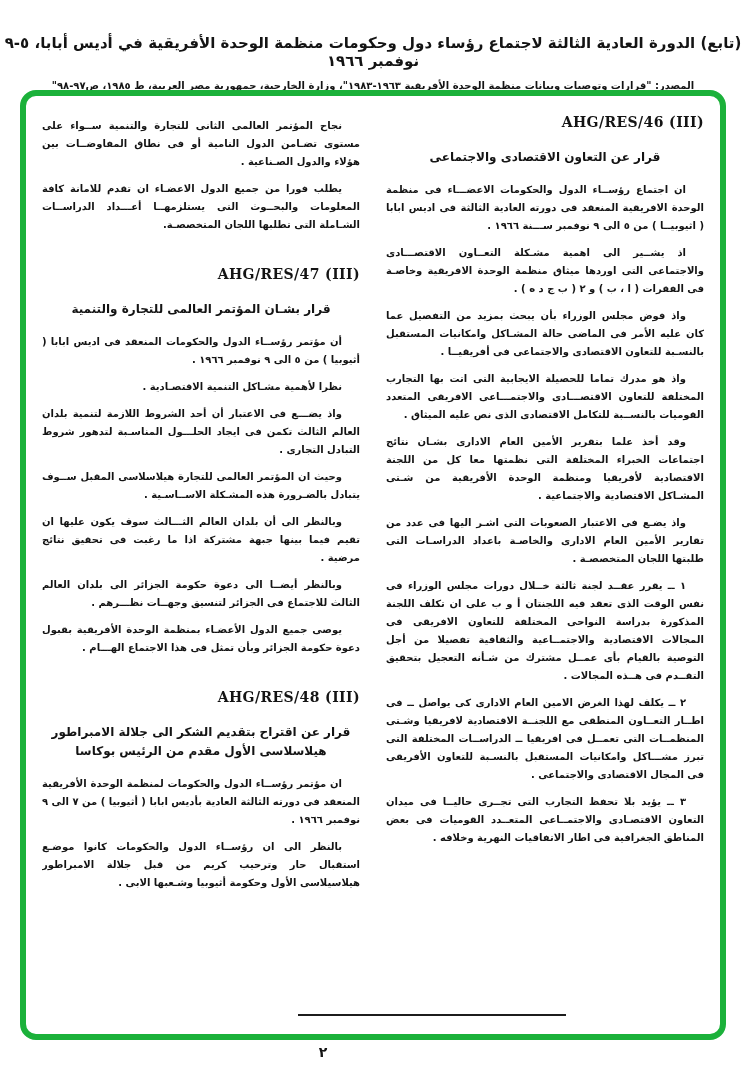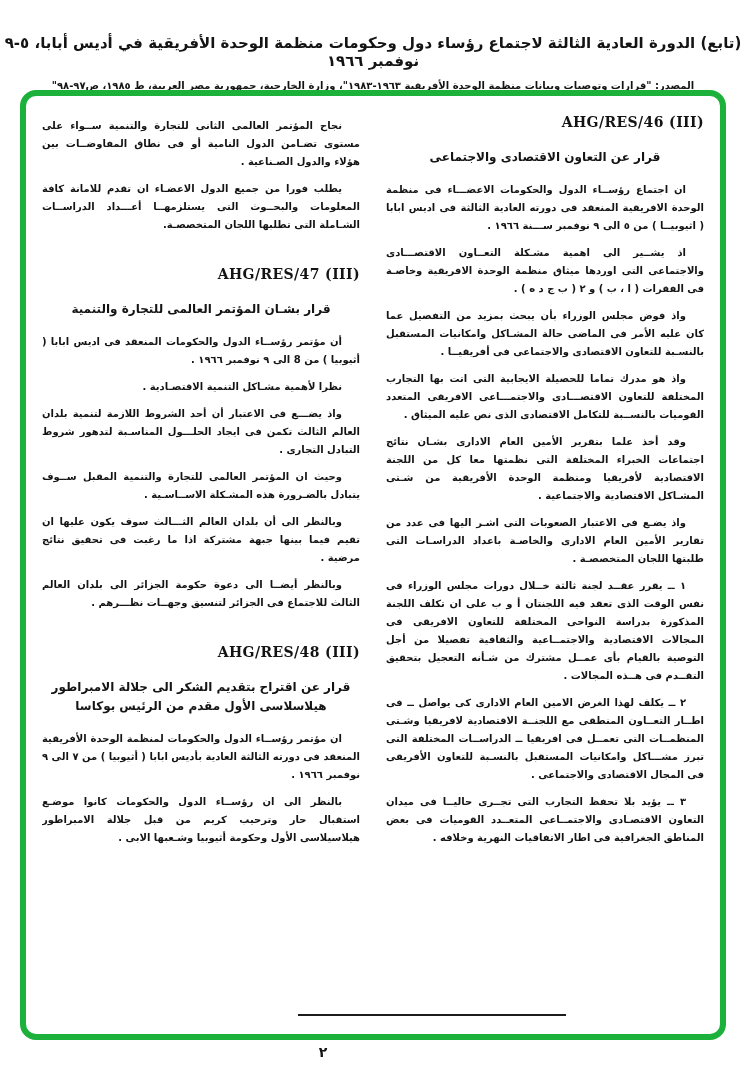--- a/index.html
+++ b/index.html
@@ -73,26 +73,27 @@
     <div class="para">٢ ــ يكلف لهذا الغرض الامين العام الادارى كى يواصل ــ فى اطــار التعــاون المنطقى مع اللجنــة الاقتصادية لافريقيا وشـتى المنظمــات التى تعمــل فى افريقيا ــ الدراســات المختلفة التى تبرز مشـــاكل وامكانيات المستقبل بالنسـبة للتعاون الأفريقى فى المجال الاقتصادى والاجتماعى .</div>
     <div class="para">٣ ــ يؤيد بلا تحفظ التجارب التى تجــرى حاليــا فى ميدان التعاون الاقتصـادى والاجتمــاعى المتعــدد القوميات فى بعض المناطق الجغرافية فى اطار الاتفاقيات النهرية وخلافه .</div>
 
   </div>
 
   <div class="col">
     <div class="para">نجاح المؤتمر العالمى الثانى للتجارة والتنمية ســواء على مستوى تضـامن الدول النامية أو فى نطاق المفاوضــات بين هؤلاء والدول الصـناعية .</div>
     <div class="para">يطلب فورا من جميع الدول الاعضـاء ان تقدم للامانة كافة المعلومات والبحــوث التى يستلزمهــا أعـــداد الدراســات الشـاملة التى تطلبها اللجان المتخصصـة.</div>
     <div class="code mt-lg">AHG/RES/47 (III)</div>
     <div class="title">قرار بشـان المؤتمر العالمى للتجارة والتنمية</div>
-    <div class="para">أن مؤتمر رؤســاء الدول والحكومات المنعقد فى اديس ابابا ( أثيوبيا ) من 8 الى ٩ نوفمبر ١٩٦٦ .</div>
+    <div class="para">أن مؤتمر رؤســاء الدول والحكومات المنعقد فى اديس ابابا ( أثيوبيا ) من ٥ الى ٩ نوفمبر ١٩٦٦ .</div>
     <div class="para">نظرا لأهمية مشـاكل التنمية الاقتصـادية .</div>
     <div class="para">واذ يضـــع فى الاعتبار أن أحد الشروط اللازمة لتنمية بلدان العالم الثالث تكمن فى ايجاد الحلـــول المناسـبة لتدهور شروط التبادل التجارى .</div>
-    <div class="para">وحيث ان المؤتمر العالمى للتجارة والتنمية المقبل ســوف يتبادل بالضـرورة هذه المشـكلة الاســاسـية .</div>
+    <div class="para">وحيث ان المؤتمر العالمى للتجارة هيلاسلاسى المقبل ســوف يتبادل بالضـرورة هذه المشـكلة الاســاسـية .</div>
     <div class="para">وبالنظر الى أن بلدان العالم الثـــالث سوف يكون عليها ان تقيم فيما بينها جبهة مشتركة اذا ما رغبت فى تحقيق نتائج مرضية .</div>
     <div class="para">وبالنظر أيضــا الى دعوة حكومة الجزائر الى بلدان العالم الثالث للاجتماع فى الجزائر لتنسيق وجهــات نظـــرهم .</div>
+    <div class="para">يوصى جميع الدول الأعضـاء بمنظمة الوحدة الأفريقية بقبول دعوة حكومة الجزائر وبأن تمثل فى هذا الاجتماع الهـــام .</div>
     <div class="code mt-lg">AHG/RES/48 (III)</div>
     <div class="title">قرار عن اقتراح بتقديم الشكر الى جلالة الامبراطور هيلاسلاسى الأول مقدم من الرئيس بوكاسا</div>
     <div class="para">ان مؤتمر رؤســاء الدول والحكومات لمنظمة الوحدة الأفريقية المنعقد فى دورته الثالثة العادية بأديس ابابا ( أثيوبيا ) من ٧ الى ٩ نوفمبر ١٩٦٦ .</div>
     <div class="para">بالنظر الى ان رؤســاء الدول والحكومات كانوا موضـع استقبال حار وترحيب كريم من قبل جلالة الامبراطور هيلاسيلاسى الأول وحكومة أثيوبيا وشـعبها الابى .</div>
 
   </div>
 
 </div>
 
 <div class="footrule"></div>

